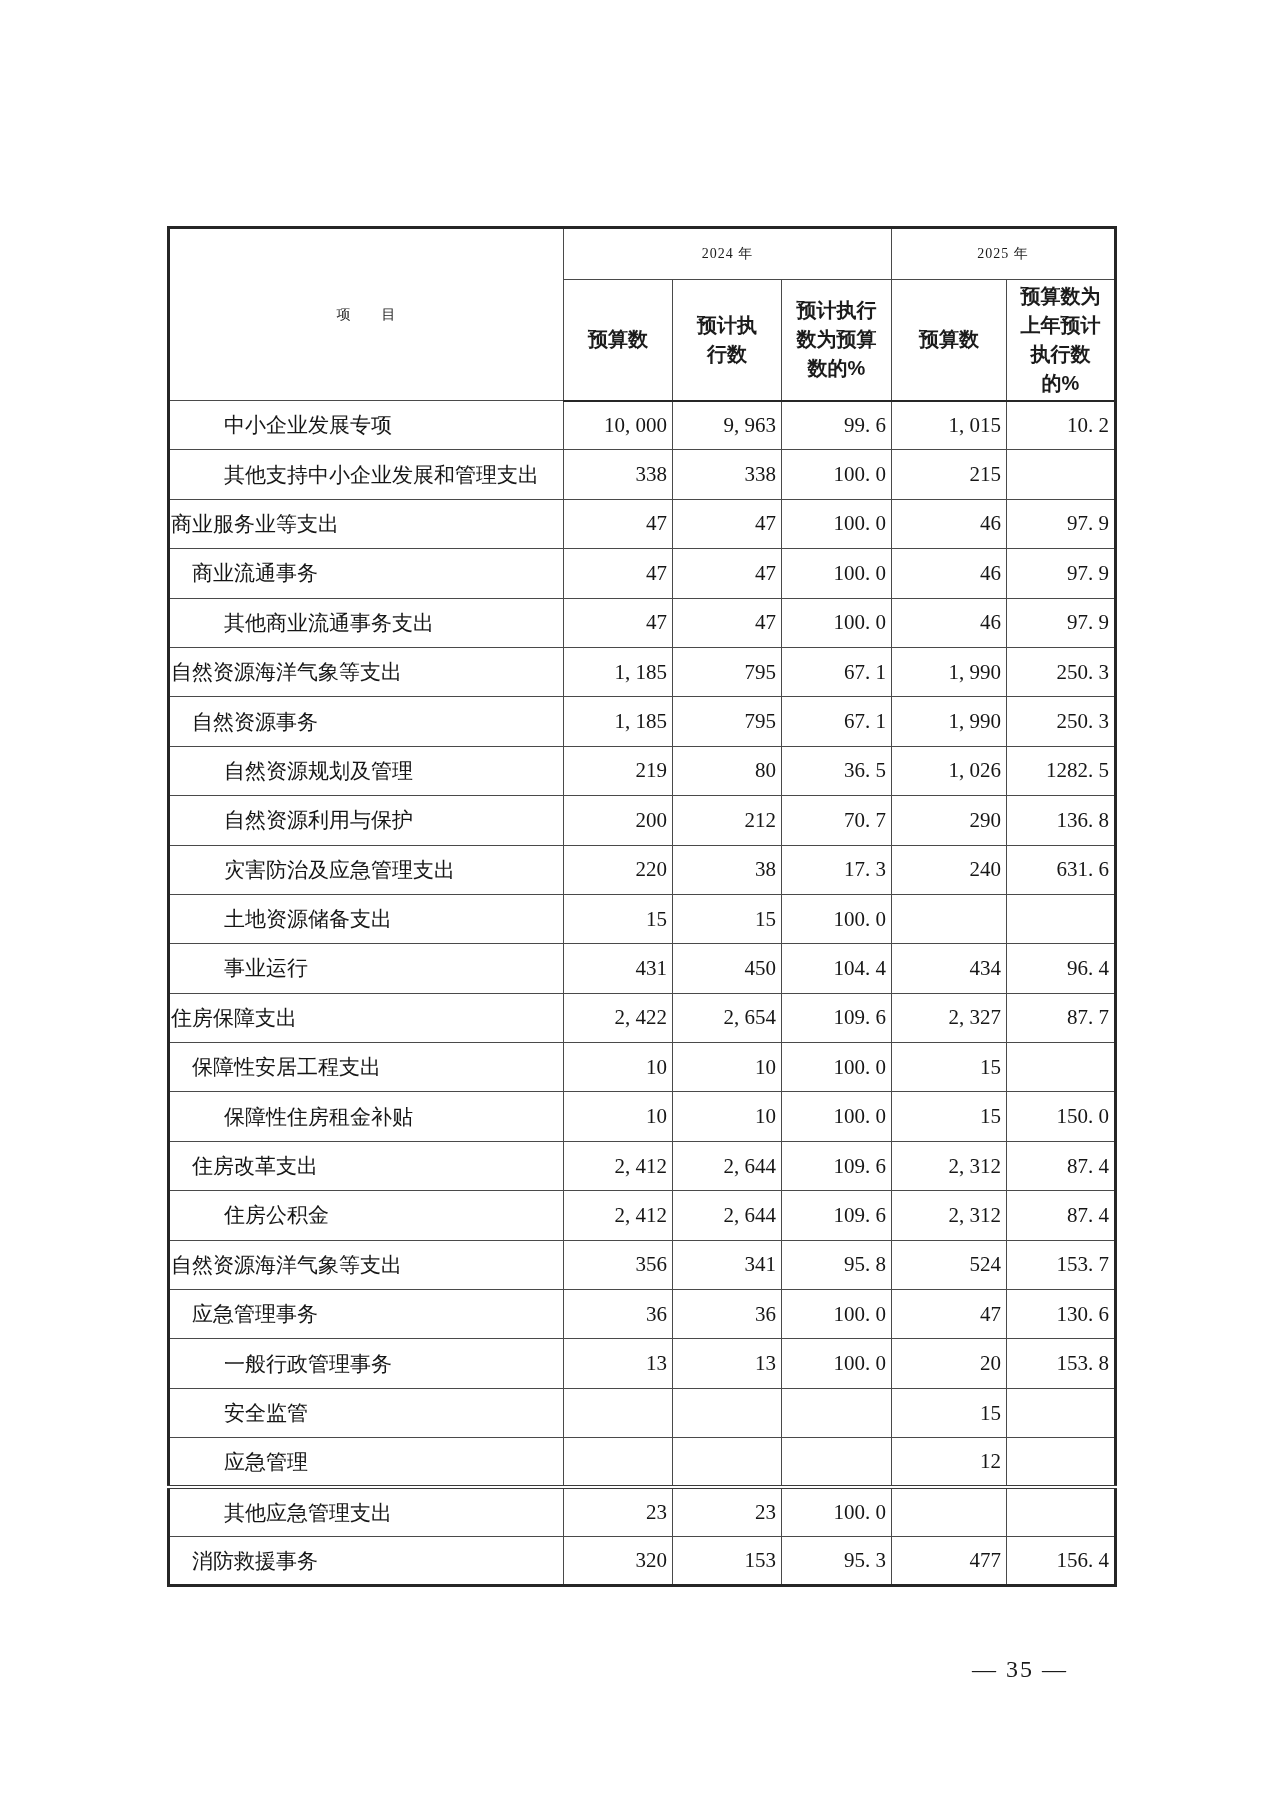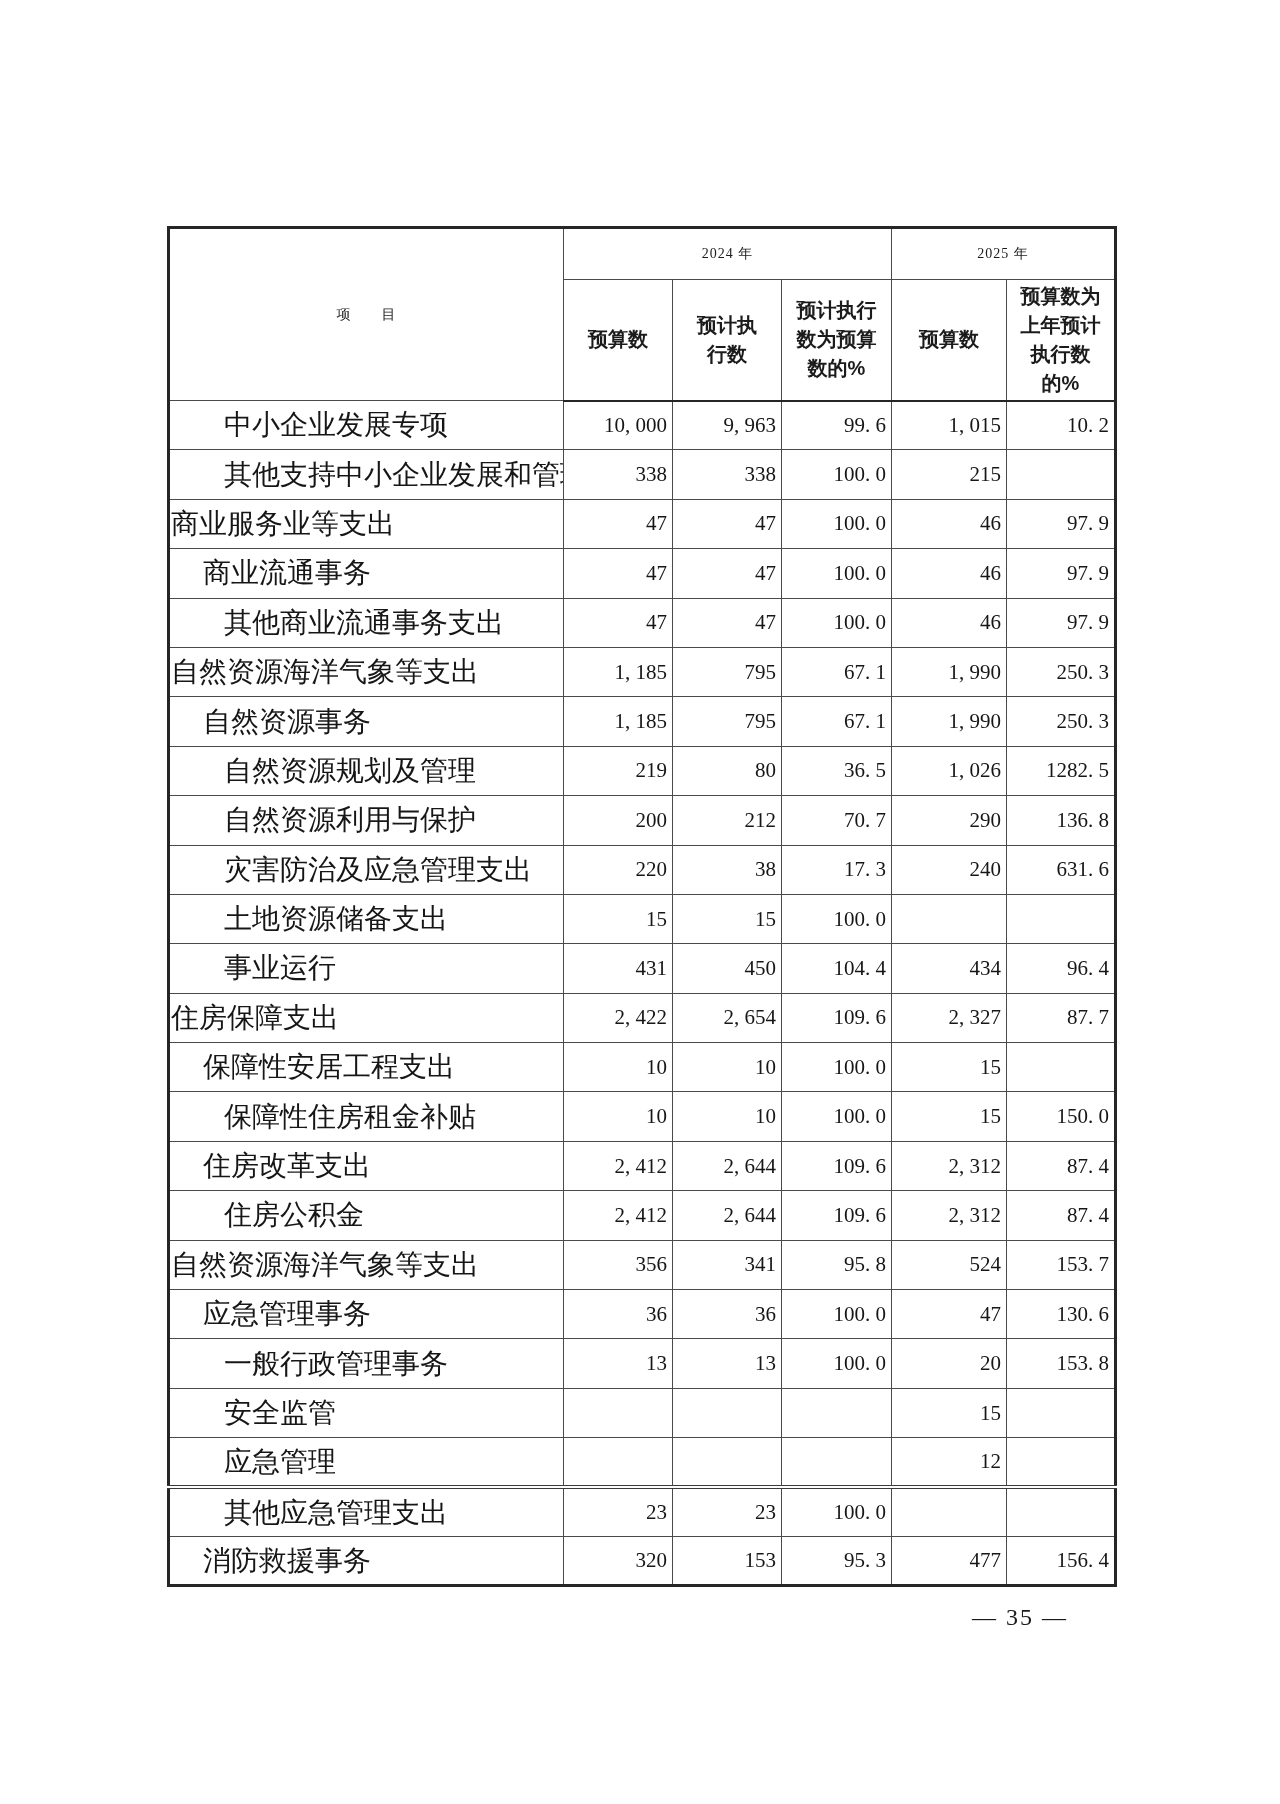--- a/index.html
+++ b/index.html
@@ -47,35 +47,35 @@
   tr.sub-row th{font-size:20px;border-bottom:2px solid #262626;}
   .hw{display:inline-block;line-height:1.45;}
   .w3{max-width:3.2em;}
   .w4{max-width:4.35em;}
   
   tbody tr{height:49.4px;}
   tbody td{font-size:21px;vertical-align:middle;}
   td.c-name{
     text-align:left;
     white-space:nowrap;
-    font-size:28px;
+    font-size:21px;
   }
   td.ind-0{padding-left:1px;}
-  td.ind-1{padding-left:33px;}
+  td.ind-1{padding-left:22px;}
   td.ind-2{padding-left:54px;}
   td.c-num{
     text-align:right;
     padding-right:5px;
     white-space:nowrap;
   }
   tr.dbl td{border-bottom:4px double #3a3a3a;}
   
   .page-number{
     position:absolute;
-    left:945px;top:1604px;
+    left:945px;top:1656px;
     width:150px;
     text-align:center;
     font-size:24px;
     letter-spacing:2px;
     color:#1b1b1b;
   }
 </style>
 </head>
 <body>
 

